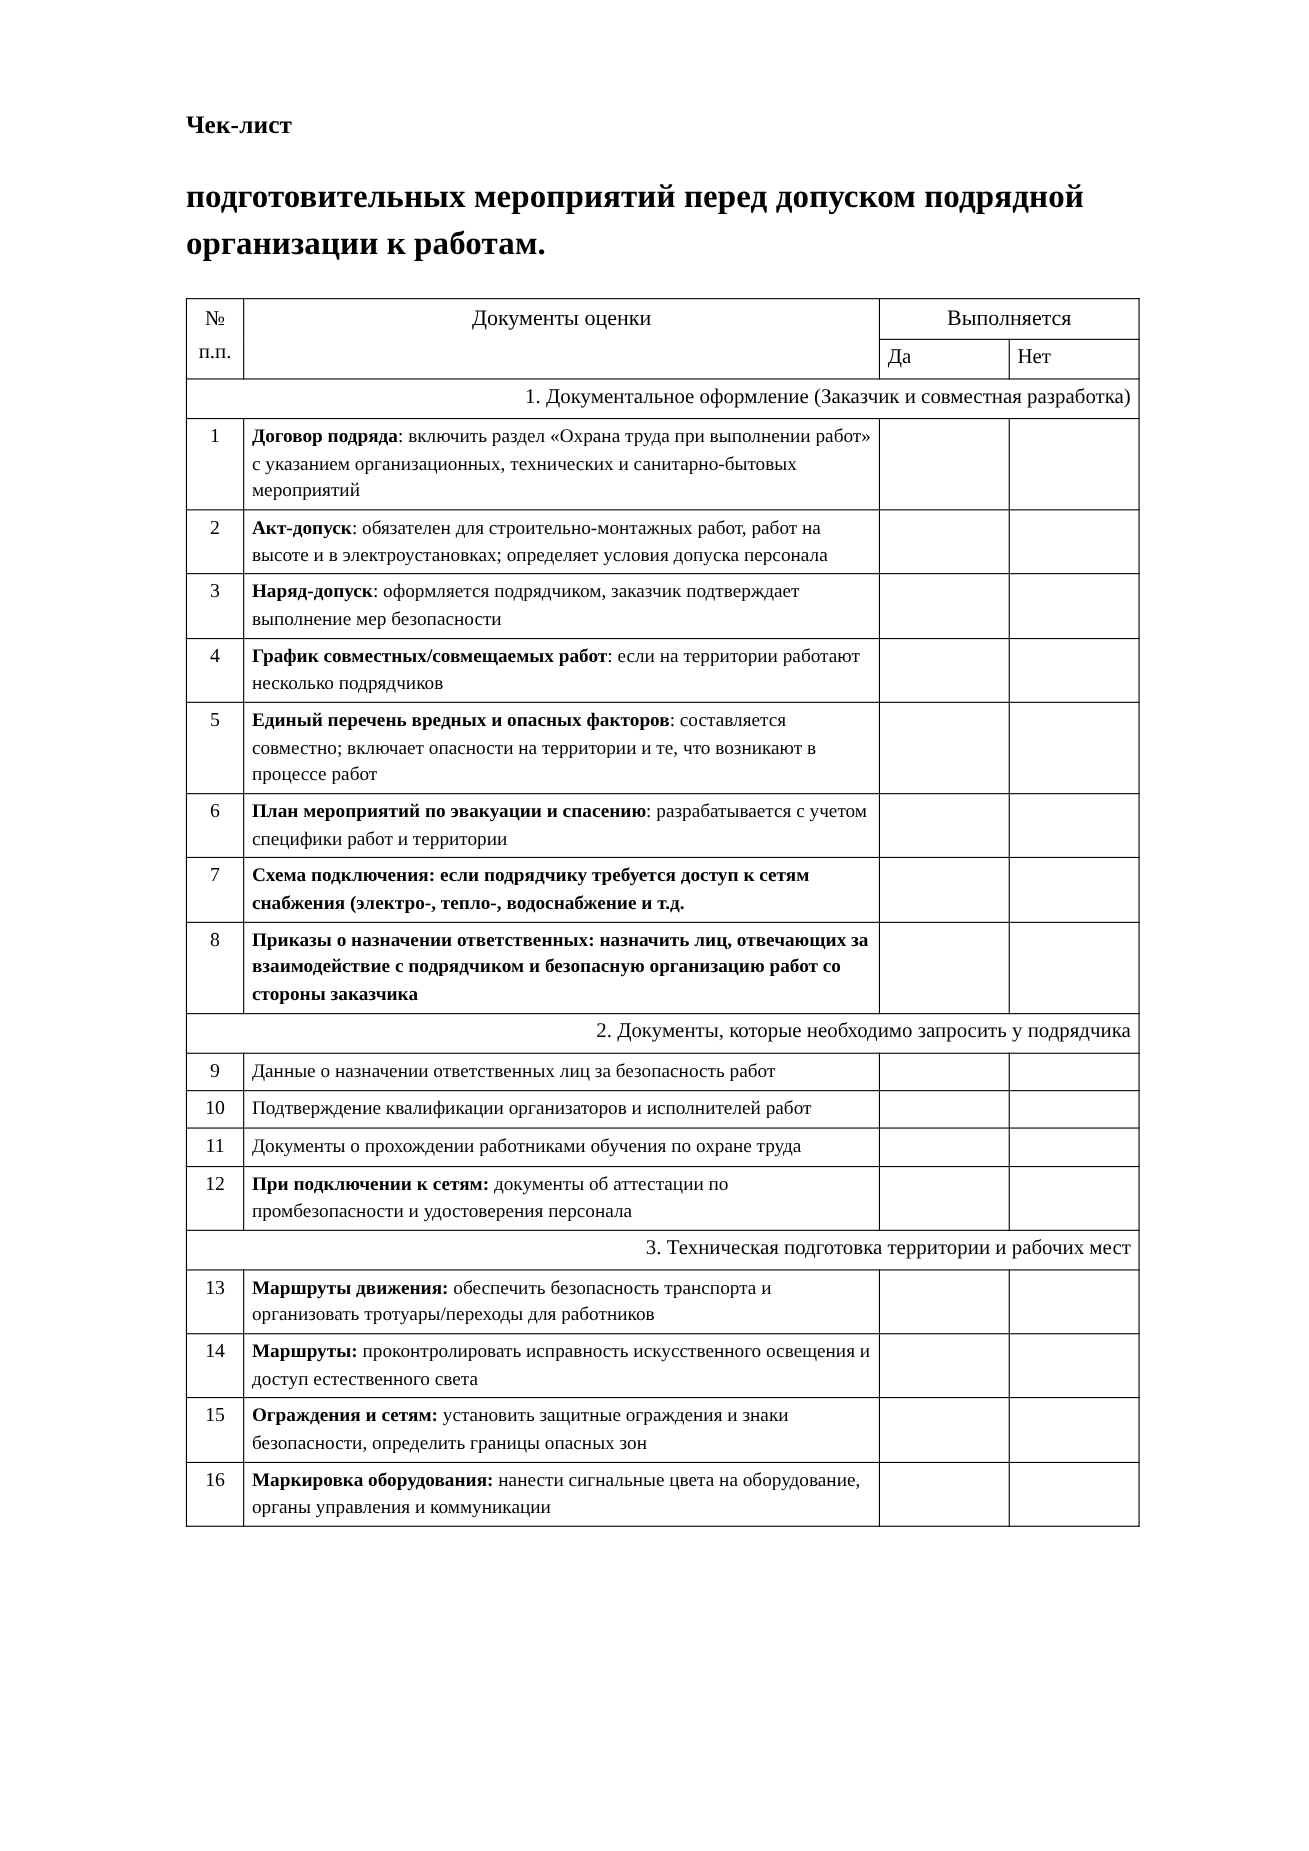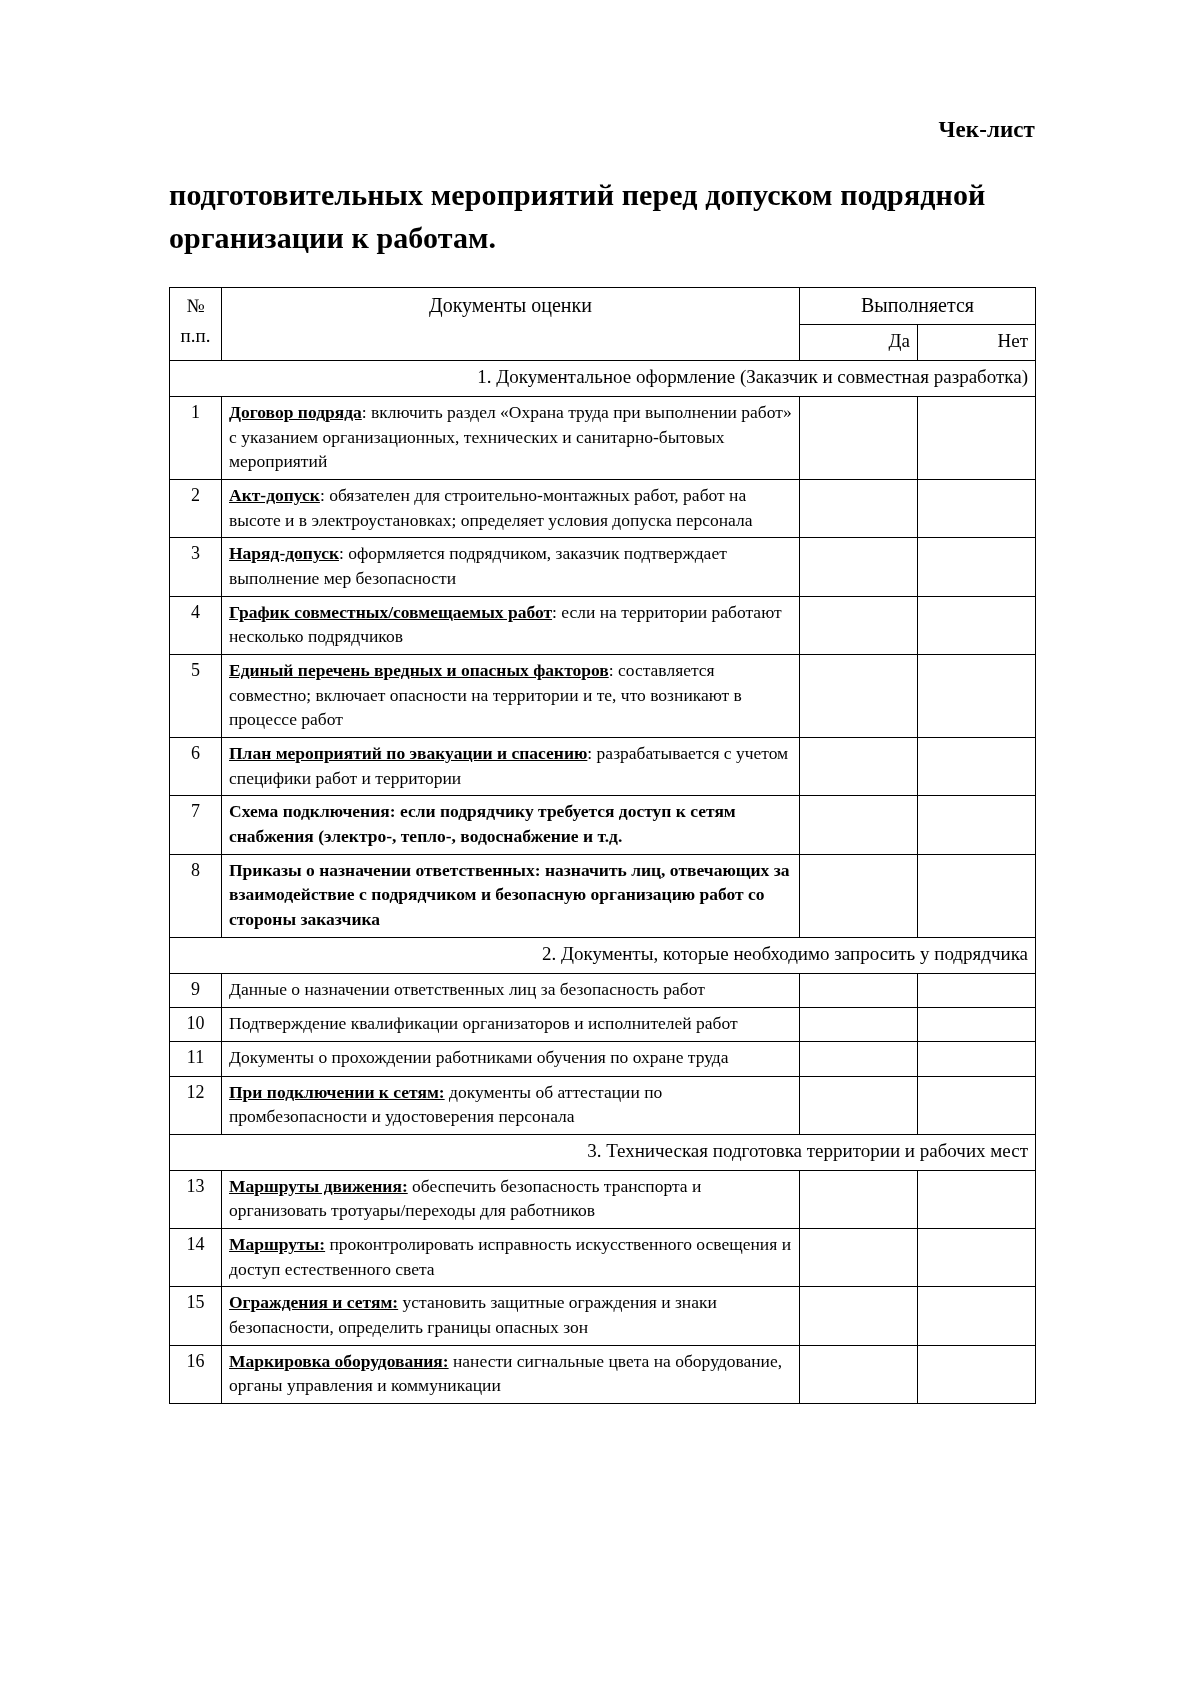--- a/index.html
+++ b/index.html
@@ -19,23 +19,22 @@
     position: relative;
     width: 1190px;
     height: 1683px;
     box-sizing: border-box;
     padding: 100px 155px 0 169px;
   }
   .doc-title {
     font-size: 23px;
     font-weight: bold;
     line-height: 1.22;
-    margin: 16px 0 30px 0;
+    margin: 0 0 30px 0;
     letter-spacing: 0.1px;
-    text-align: right;
   }
   .doc-subtitle {
     font-size: 30px;
     font-weight: bold;
     line-height: 1.42;
     margin: 0 0 28px 0;
     max-width: 870px;
     letter-spacing: 0.1px;
   }
   table.checklist {
@@ -71,21 +70,21 @@
     vertical-align: middle;
     font-size: 20px;
   }
   .hdr-done {
     text-align: center;
     font-weight: bold;
     font-size: 20px;
     padding: 3px 4px 4px 4px;
   }
   .hdr-sub {
-    text-align: right;
+    text-align: left;
     font-weight: bold;
     font-size: 19px;
     padding: 2px 4px 4px 4px;
   }
   .section-row td {
     text-align: right;
     font-weight: bold;
     font-size: 19px;
     padding: 9px 8px 10px 8px;
   }
@@ -93,21 +92,21 @@
     text-align: center;
     font-size: 18px;
     padding-top: 4px;
     padding-left: 0;
     padding-right: 0;
   }
   td.crit {
     text-align: left;
     padding-right: 10px;
   }
-  td.crit b { font-weight: bold; text-decoration: underline; }
+  td.crit b { font-weight: bold; }
   td.crit.all-bold { font-weight: bold; }
   td.mark {
     padding: 0;
   }
 </style>
 </head>
 <body>
 
 <div class="page">
 

